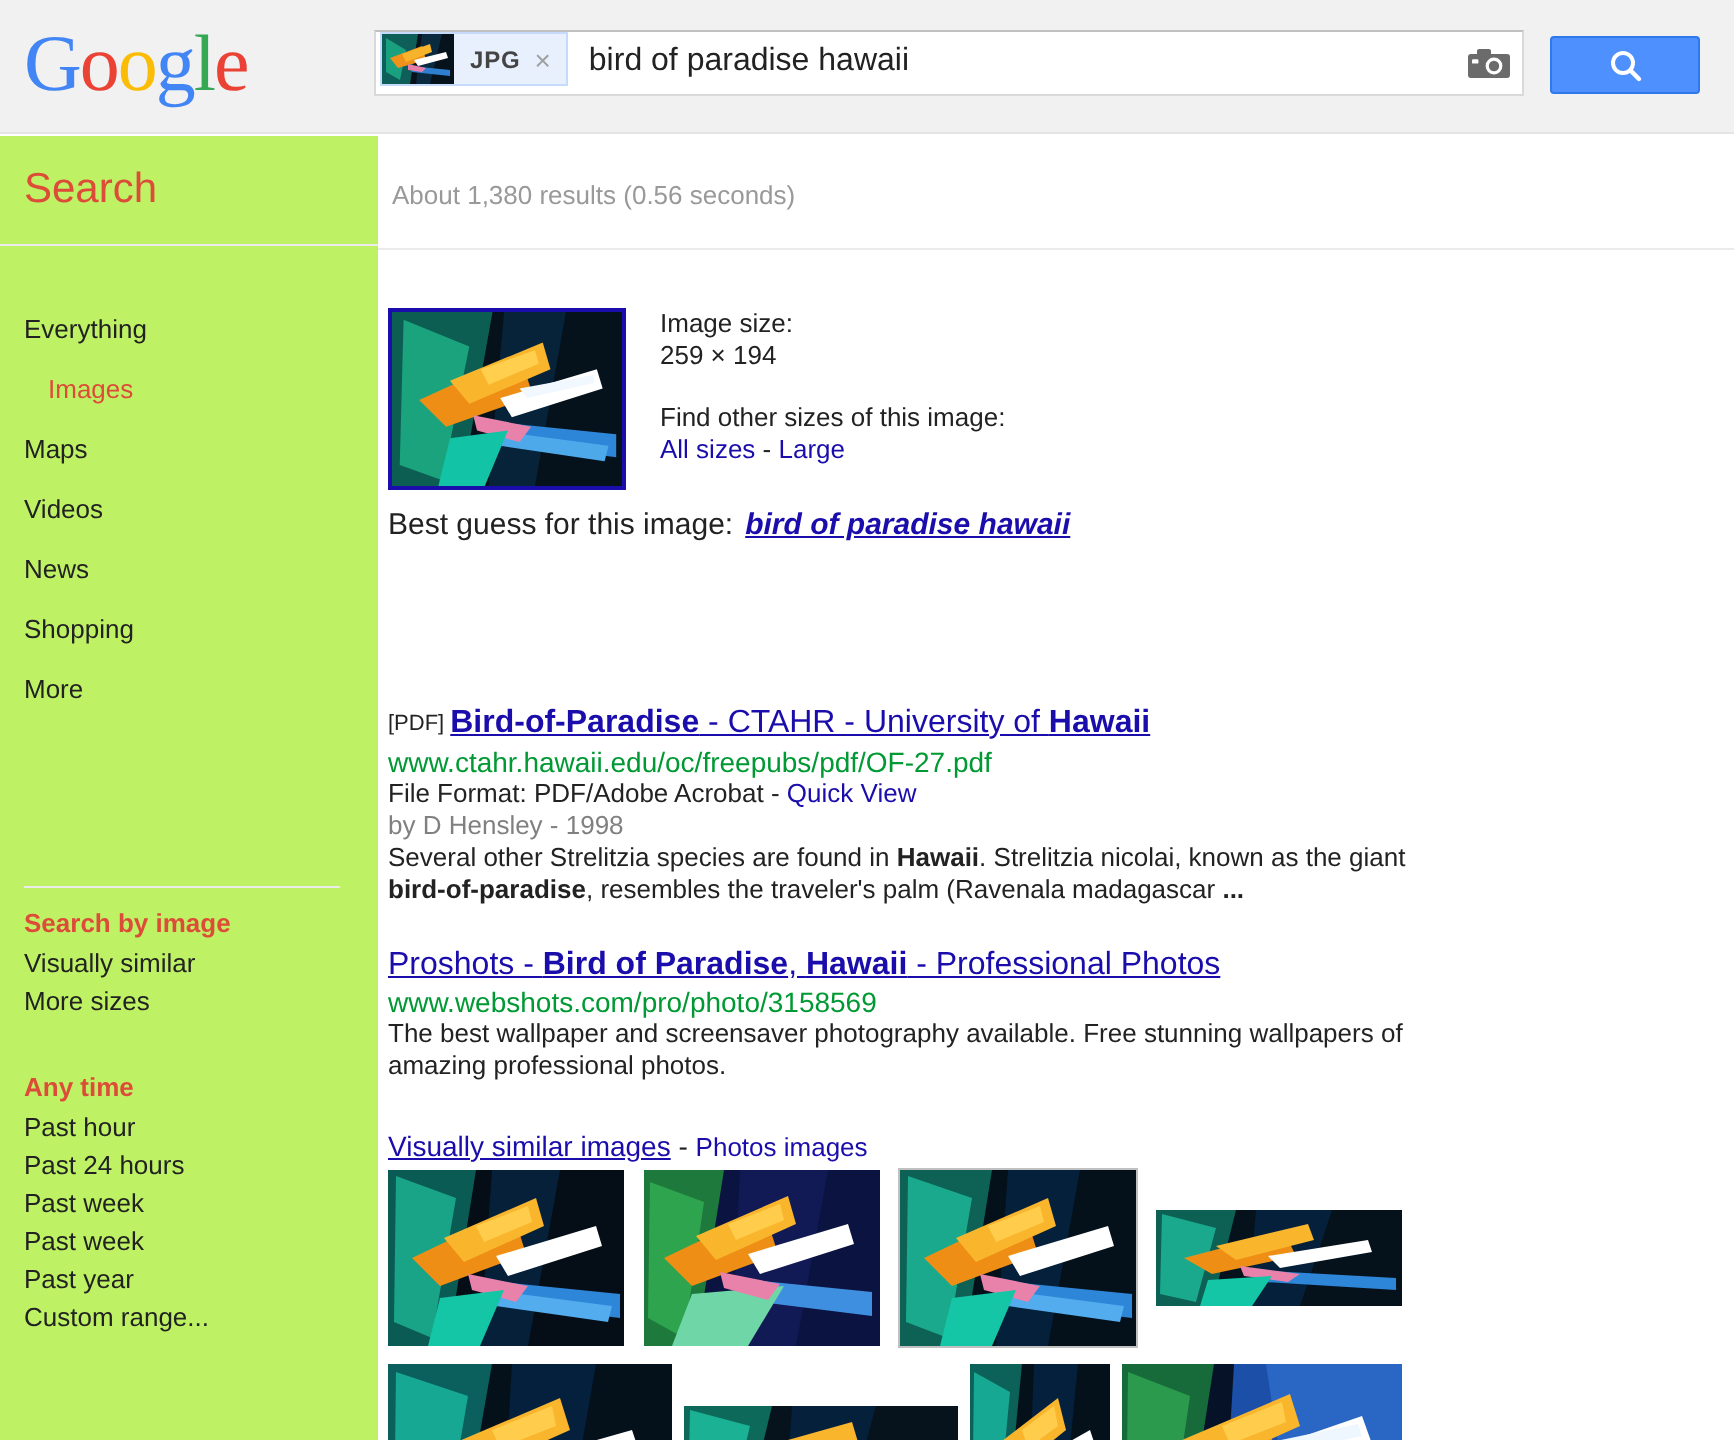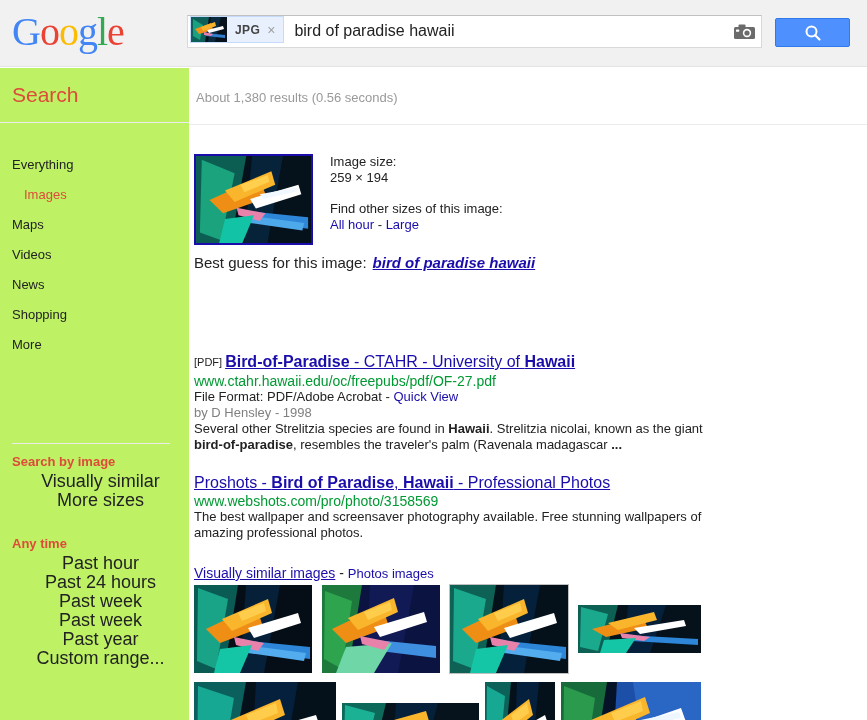--- a/index.html
+++ b/index.html
@@ -133,27 +133,26 @@
   .side-group { position: absolute; left: 0; width: 189px; }
   #group-search-by-image { top: 386px; }
   #group-any-time { top: 468px; }
   .group-head {
     font-size: 13px; font-weight: bold; color: #dd4b39;
     padding-left: 12px; line-height: 16px; margin-bottom: 2px;
     cursor: pointer;
   }
   .group-item {
     display: block;
-    font-size: 18px; color: #222;
+    font-size: 13px; color: #222;
     padding-left: 12px;
     line-height: 19px;
     text-decoration: none;
     cursor: pointer;
     white-space: nowrap;
-    text-align: center;
   }
 
   
   #results { position: absolute; left: 189px; top: 68px; width: 678px; }
   #result-stats {
     position: absolute; left: 7px; top: 22px;
     font-size: 13px; color: #999;
   }
   #stats-rule {
     position: absolute; left: 0; top: 56px;
@@ -347,21 +346,21 @@
         <path d="M48 57 L116 64 L116 76 L54 68 Z" fill="#2e86d8"></path>
         <path d="M52 62 L112 70 L110 78 L56 70 Z" fill="#4ea9ea"></path>
         <path d="M42 54 L72 60 L66 68 L44 62 Z" fill="#e882ab"></path>
         <path d="M30 66 L60 62 L48 91 L24 91 Z" fill="#13c3a5"></path>
       </svg>
     </div>
     <div id="info-text">
       <span class="lbl">Image size:</span>
       <span class="dims">259 × 194</span>
       <span class="find">Find other sizes of this image:</span>
-      <span class="ilink">All hour</span><span class="sep"> - </span><span class="ilink">Large</span>
+      <span class="ilink">All sizes</span><span class="sep"> - </span><span class="ilink">Large</span>
     </div>
   </div>
 
   <div id="best-guess">
     <span>Best guess for this image:</span><span id="best-guess-link">bird of paradise hawaii</span>
   </div>
 
   <div class="result" id="result-1">
     <div class="res-title">
       <span class="pdf-tag">[PDF]</span><a><b>Bird-of-Paradise</b><span> - CTAHR - University of </span><b>Hawaii</b></a>

